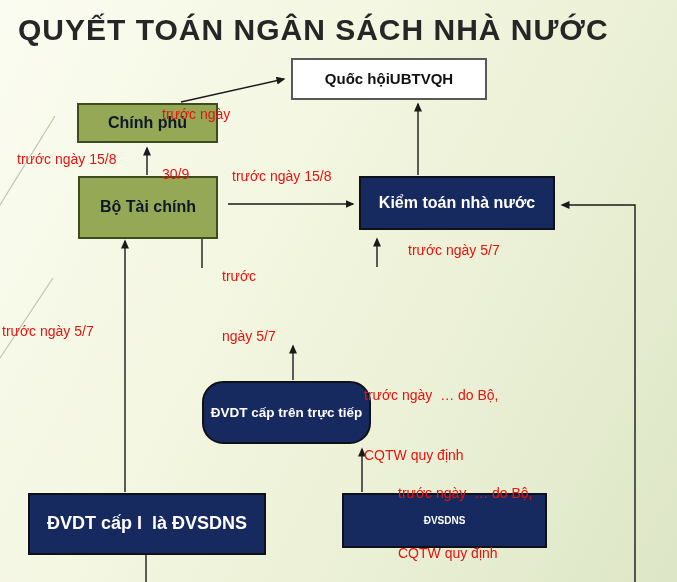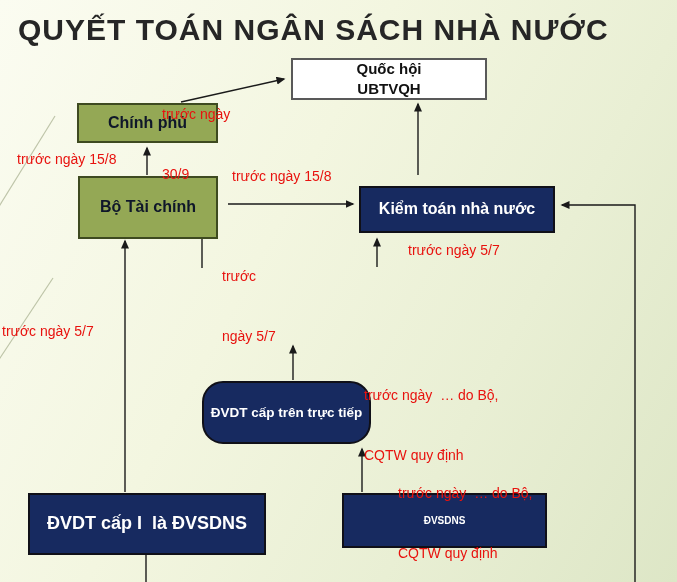--- a/index.html
+++ b/index.html
@@ -11,30 +11,30 @@
     font-family:"Liberation Sans","DejaVu Sans",sans-serif;
   }
   .title{
     position:absolute;left:18px;top:13px;width:640px;
     font-size:30px;font-weight:bold;letter-spacing:1px;
     color:var(--title,#262626);white-space:nowrap;
   }
   svg.connectors{position:absolute;left:0;top:0;width:677px;height:582px;}
   .node{
     position:absolute;box-sizing:border-box;
-    display:flex;flex-direction:column;align-items:center;justify-content:center;
+    display:flex;flex-direction:row;align-items:center;justify-content:center;
     text-align:right;font-weight:bold;white-space:pre-wrap;line-height:1.3;
   }
   .node.navy{background:var(--navy,#172a60);color:#ffffff;border:2px solid #101018;}
   .node.green{background:var(--green,#94a855);color:#0f172a;border:2px solid var(--green-border,#3e4a20);}
   .node.white{background:#ffffff;color:#111111;border:2px solid #595959;}
   #n-quoc-hoi     {left:291px;top:58px; width:196px;height:42px;font-size:15px;line-height:1.35;}
   #n-chinh-phu    {left:77px; top:103px;width:141px;height:40px;font-size:16px;}
   #n-bo-tai-chinh {left:78px; top:176px;width:140px;height:63px;font-size:16px;}
-  #n-kiem-toan    {left:359px;top:176px;width:196px;height:47px;font-size:16px;margin-top:10px;}
+  #n-kiem-toan    {left:359px;top:176px;width:196px;height:54px;font-size:16px;}
   #n-cac-bo       {left:173px;top:268px;width:234px;height:73px;font-size:20px;line-height:1.45;}
   #n-dvdt-cap-tren{left:202px;top:381px;width:169px;height:63px;font-size:13.5px;border-radius:21px;}
   #n-dvdt-cap1    {left:28px; top:493px;width:238px;height:62px;font-size:18px;}
   #n-dvsdns       {left:342px;top:493px;width:205px;height:55px;font-size:10px;}
   .rlabel{
     position:absolute;color:var(--red-label,#e8120e);
     font-size:14px;line-height:1.45;white-space:pre-wrap;
   }
   #l-20-9     {left:162px;top:63px;}
   #l-15-8-left{left:17px; top:149px;}

